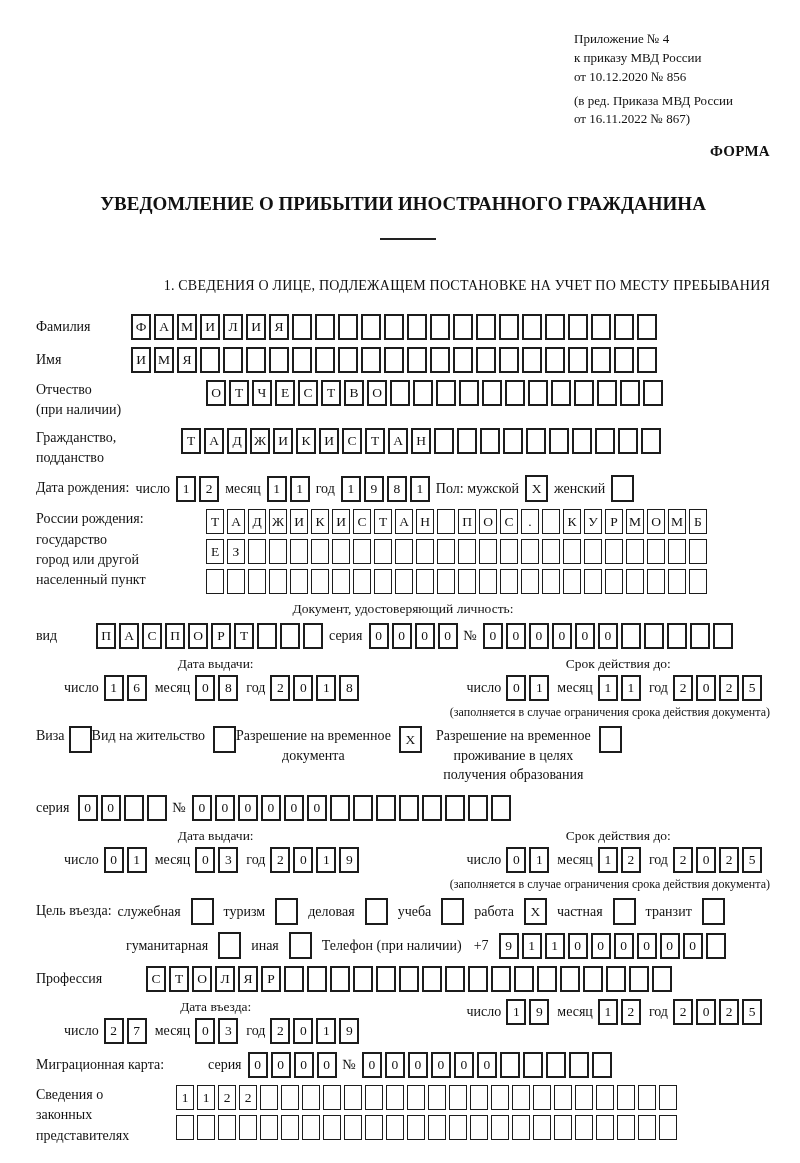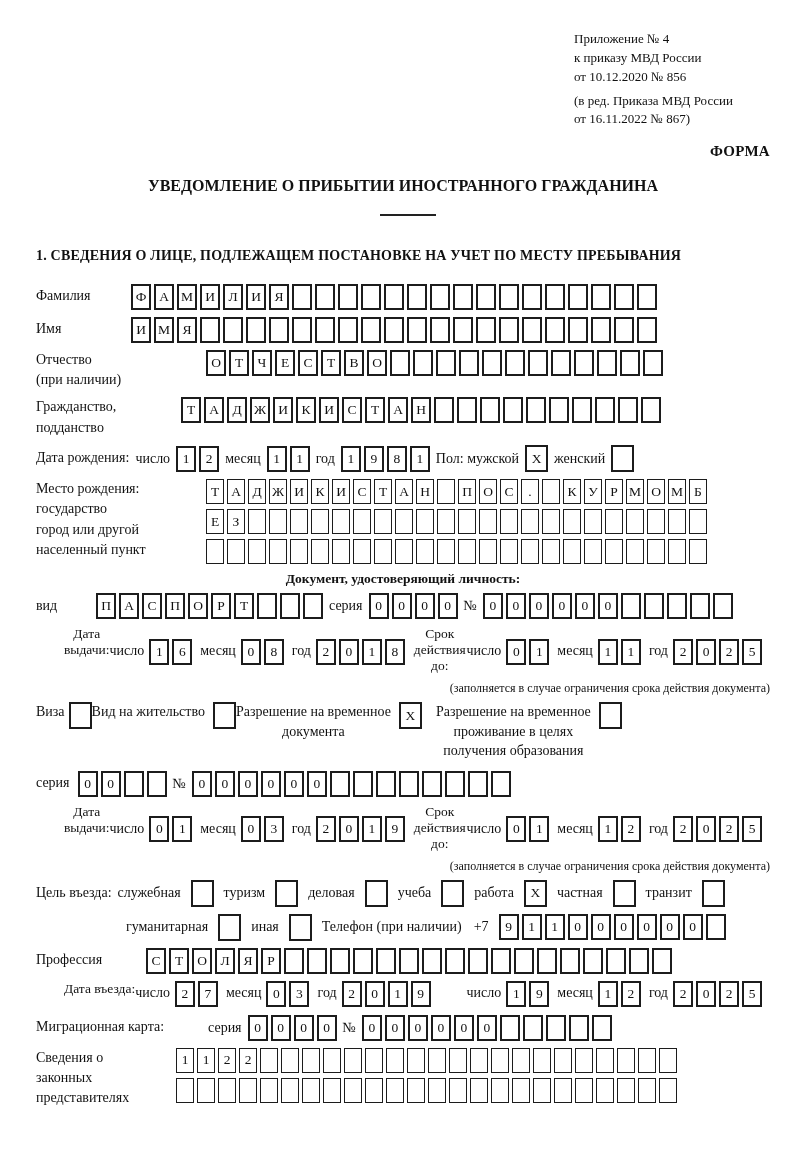--- a/index.html
+++ b/index.html
@@ -1,42 +1,42 @@
 <!DOCTYPE html>
 <html><head>
 <meta charset="utf-8">
 <style>
   *{box-sizing:border-box;margin:0;padding:0}
   html,body{background:#fff}
   body{width:800px;min-height:1163px;font-family:"Liberation Serif","DejaVu Serif",serif;color:#111;padding:30px 30px 16px 36px}
   .annotation{width:196px;margin-left:auto;font-size:13px;line-height:1.45}
   .annotation .amend{margin-top:5px}
   .forma{text-align:right;font-weight:bold;font-size:15px;margin-top:14px;letter-spacing:.3px}
-  .title{text-align:center;font-weight:bold;font-size:16px;line-height:1.55;margin-top:14px}
+  .title{text-align:center;font-weight:bold;font-size:19px;line-height:1.55;margin-top:29px}
   .blank-line{display:inline-block;width:56px;border-bottom:2px solid #222;height:14px;margin-left:10px}
-  .section-heading{text-align:left;font-weight:bold;font-size:14px;margin:24px 0 20px 0;letter-spacing:.2px}
+  .section-heading{text-align:right;font-weight:normal;font-size:14px;margin:30px 0 20px 0;letter-spacing:.2px}
   .row{display:flex;align-items:center;margin-bottom:7px}
   .row.top{align-items:flex-start}
   .lbl{font-size:14px;line-height:1.35;flex:none}
   .lbl-col{flex:none;font-size:14px;line-height:1.45}
   .cells{display:flex;gap:3px;flex-wrap:nowrap}
   .cell{display:inline-flex;align-items:center;justify-content:center;flex:none;width:20px;height:26px;border:2px solid #1c1c1c;font-size:13.5px;background:#fff}
   .tight .cell{width:18px;height:25px;border-width:1.8px}
   .cellstack{display:flex;flex-direction:column;gap:5px}
   .w95{width:95px}.w170{width:170px}.w145{width:145px}.w140{width:140px}
   .gap8{margin-left:8px}.gap14{margin-left:14px}.gap20{}
   .inline-lbl{font-size:14px;margin:0 6px;flex:none}
   .dates-row{display:flex;margin:2px 0 4px 0}
-  .date-group{display:flex;flex-direction:row}
+  .date-group{display:flex;flex-direction:column}
   .date-group .dg-head{text-align:center;font-size:13.5px;margin-bottom:3px}
   .dg-line{display:flex;align-items:center}
   .dg-line .lbl{margin-right:5px}
   .dg-line .cells{margin-right:8px}
   .note{font-size:12px;text-align:right;margin:2px 0 6px 0}
-  .doc-heading{text-align:center;font-weight:bold;font-size:13.5px;margin:4px 0 6px 0}
+  .doc-heading{text-align:center;font-weight:normal;font-size:13.5px;margin:4px 0 6px 0}
   .intro{font-size:14px;line-height:1.7}
   .permits{display:flex;align-items:flex-start;margin:6px 0 10px 0}
   .permit-lbl{font-size:14px;text-align:center;line-height:1.4}
   .permits .cells{margin-left:8px;margin-top:0}
   .checkbox .cell{width:23px;height:27px}
   .purpose .cells{margin:0 4px}
 </style>
 </head>
 <body>
 
@@ -198,21 +198,21 @@
       <span class="cell">X</span>
     </span>
   <span class="inline-lbl gap8">женский</span>
   <span class="cells checkbox">
       <span class="cell"></span>
     </span>
 </div>
 
 <div class="row top">
   <span class="lbl-col w170">
-    <div>Место рождения:</div>
+    <div>России рождения:</div>
     <div>государство</div>
     <div>город или другой</div>
     <div>населенный пункт</div>
   </span>
   <span class="cellstack">
     <span class="cells tight">
         <span class="cell">Т</span>
         <span class="cell">А</span>
         <span class="cell">Д</span>
         <span class="cell">Ж</span>

